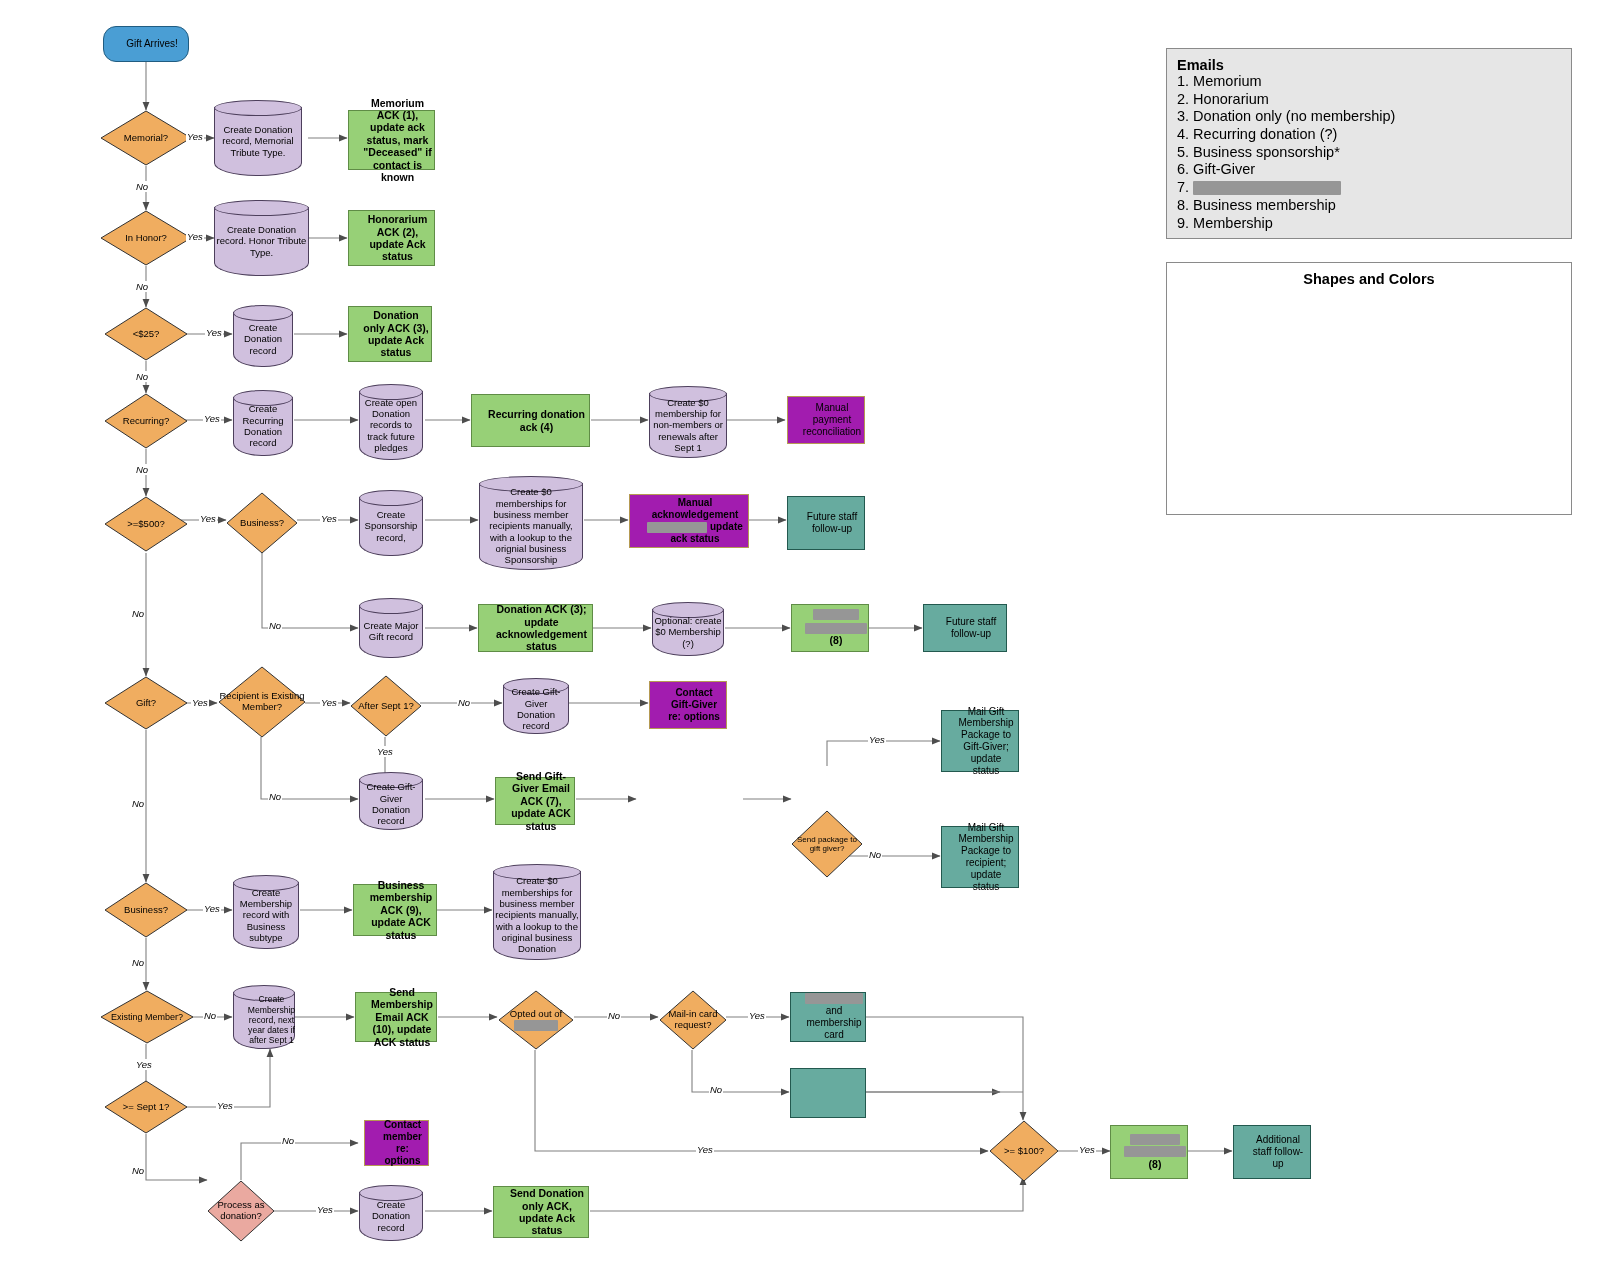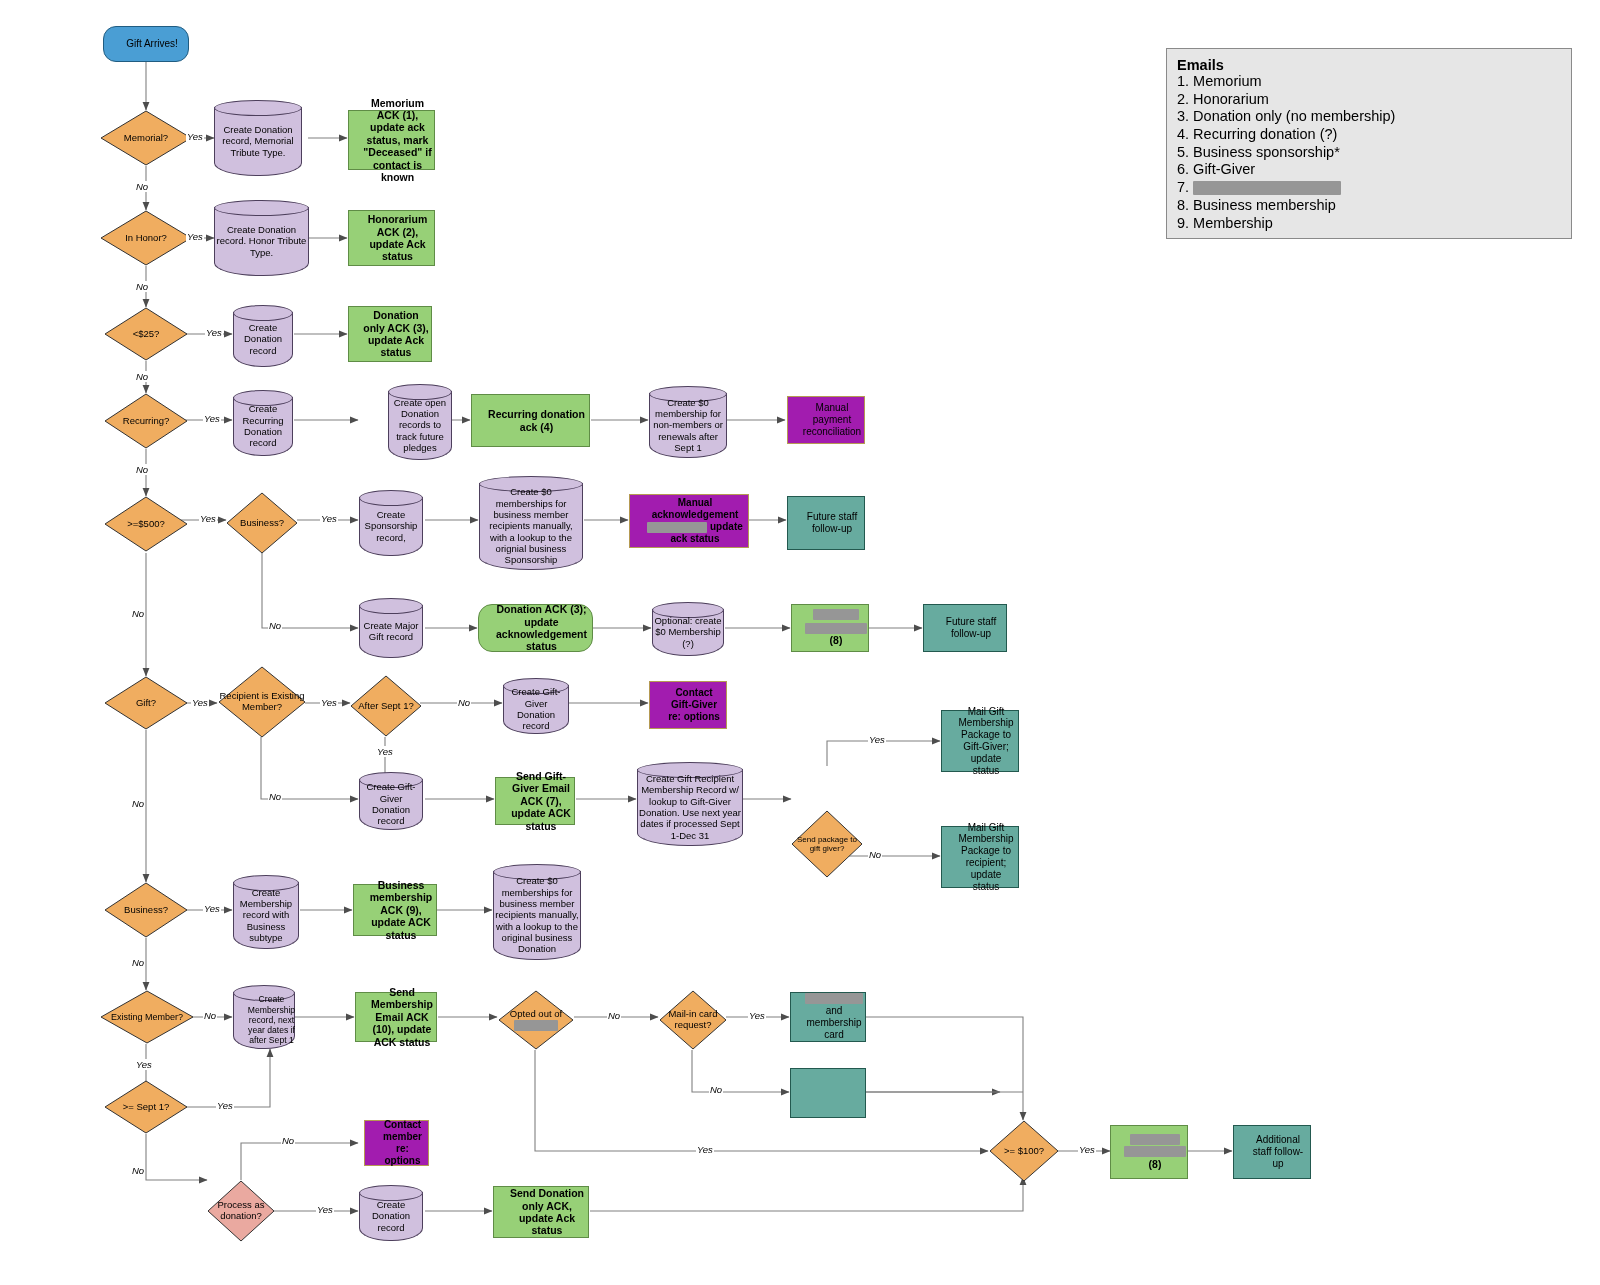--- a/index.html
+++ b/index.html
@@ -243,21 +243,21 @@
     <svg class="dshape" viewBox="0 0 84 56" preserveAspectRatio="none">
       <polygon points="42,1 83,28 42,55 1,28" fill="#f0ad60" stroke="#333" stroke-width="1"></polygon>
       </svg>
     <div class="dlabel">Recurring?</div>
   </div>
   <div class="cyl" style="left:233px;top:390px;width:60px;height:66px;">
     <div class="body"></div>
     <div class="top"></div>
     <div class="clabel">Create Recurring Donation record</div>
   </div>
-  <div class="cyl" style="left:359px;top:384px;width:64px;height:76px;margin-left:29px;">
+  <div class="cyl" style="left:359px;top:384px;width:64px;height:76px;">
     <div class="body"></div>
     <div class="top"></div>
     <div class="clabel">Create open Donation records to track future pledges</div>
   </div>
   <div class="node rect green" style="left:471px;top:394px;width:119px;height:53px;">
     <span class="txt">Recurring donation ack (4)</span>
   </div>
   <div class="cyl" style="left:649px;top:386px;width:78px;height:72px;">
     <div class="body"></div>
     <div class="top"></div>
@@ -298,21 +298,21 @@
   </div>
   <div class="node rect teal" style="left:787px;top:496px;width:78px;height:54px;">
     <span class="txt">Future staff follow-up</span>
   </div>
 
   <div class="cyl" style="left:359px;top:598px;width:64px;height:60px;">
     <div class="body"></div>
     <div class="top"></div>
     <div class="clabel">Create Major Gift record</div>
   </div>
-  <div class="node rect green" style="left:478px;top:604px;width:115px;height:48px;border-radius:14px;">
+  <div class="node rect green" style="left:478px;top:604px;width:115px;height:48px;">
     <span class="txt">Donation ACK (3); update acknowledgement status</span>
   </div>
   <div class="cyl" style="left:652px;top:602px;width:72px;height:54px;">
     <div class="body"></div>
     <div class="top"></div>
     <div class="clabel">Optional: create $0 Membership (?)</div>
   </div>
   <div class="node rect green" style="left:791px;top:604px;width:78px;height:48px;">
     <span class="txt">
       <span class="redact" style="width:46px;display:block;margin:0 auto 1px;"></span>
@@ -350,25 +350,20 @@
     <span class="txt">Contact Gift-Giver re: options</span>
   </div>
 
   <div class="cyl" style="left:359px;top:772px;width:64px;height:58px;">
     <div class="body"></div>
     <div class="top"></div>
     <div class="clabel">Create Gift-Giver Donation record</div>
   </div>
   <div class="node rect green" style="left:495px;top:777px;width:80px;height:48px;">
     <span class="txt">Send Gift-Giver Email ACK (7), update ACK status</span>
-  </div>
-  <div class="cyl" style="left:637px;top:762px;width:106px;height:84px;">
-    <div class="body"></div>
-    <div class="top"></div>
-    <div class="clabel">Create Gift Recipient Membership Record w/ lookup to Gift-Giver Donation. Use next year dates if processed Sept 1-Dec 31</div>
   </div>
   <div class="diamond" style="left:791px;top:810px;width:72px;height:68px;">
     <svg class="dshape" viewBox="0 0 72 68" preserveAspectRatio="none">
       <polygon points="36,1 71,34 36,67 1,34" fill="#f0ad60" stroke="#333" stroke-width="1"></polygon>
       </svg>
     <div class="dlabel" style="font-size:8px;">Send package to gift giver?</div>
   </div>
   <div class="node rect teal" style="left:941px;top:710px;width:78px;height:62px;">
     <span class="txt">Mail Gift Membership Package to Gift-Giver; update status</span>
   </div>
@@ -486,14 +481,18 @@
       <li>5. Business sponsorship*</li>
       <li>6. Gift-Giver</li>
       <li>
         <span>7. </span><span class="redact" style="width:148px;height:14px;"></span>
       </li>
       <li>8. Business membership</li>
       <li>9. Membership</li>
     </ol>
   </div>
 
+  <div class="panel" id="shapes-panel" style="left:1166px;top:262px;width:406px;height:253px;">
+    <div class="sp-title">Shapes and Colors</div>
+
+  </div>
 
 </div>
 
 </body></html>

